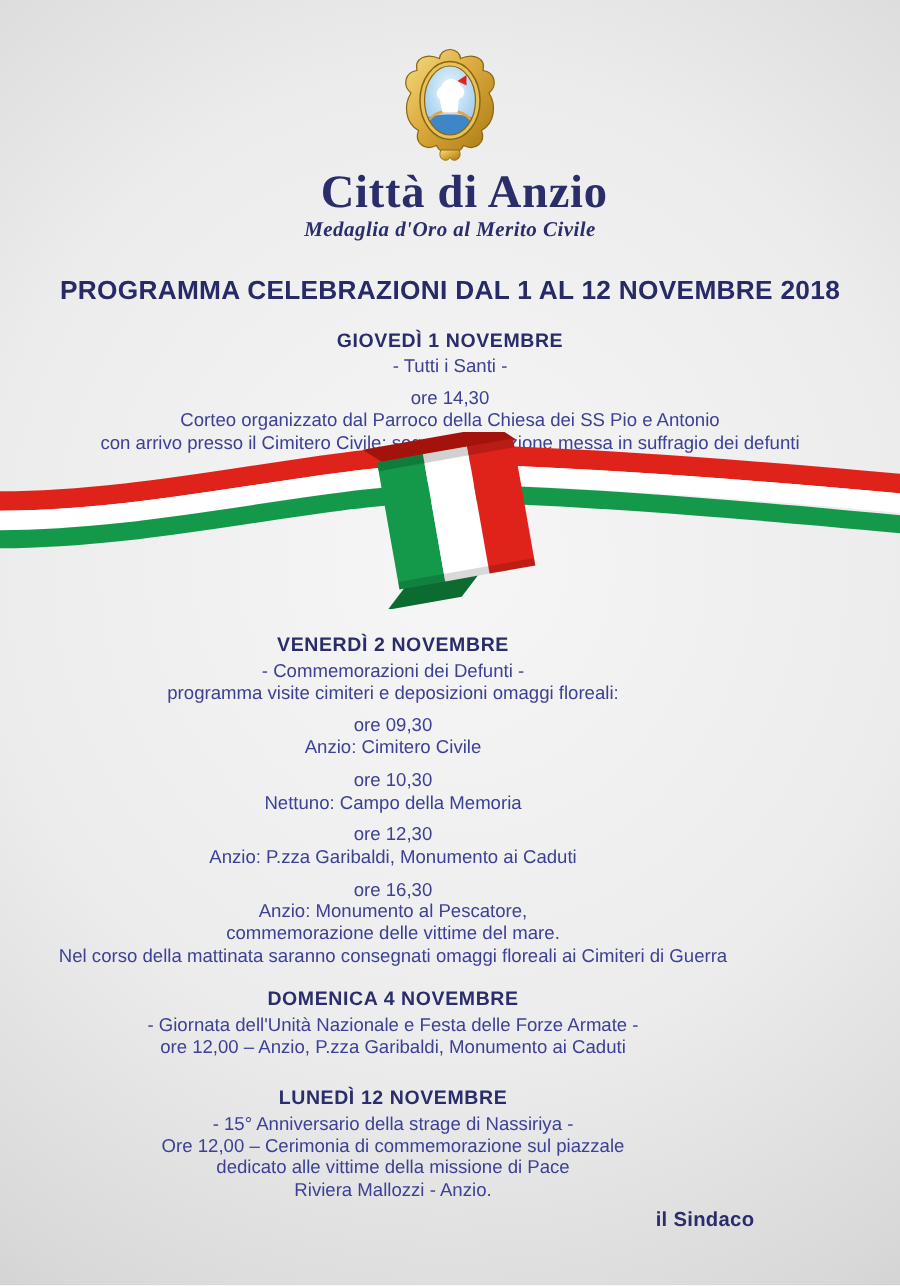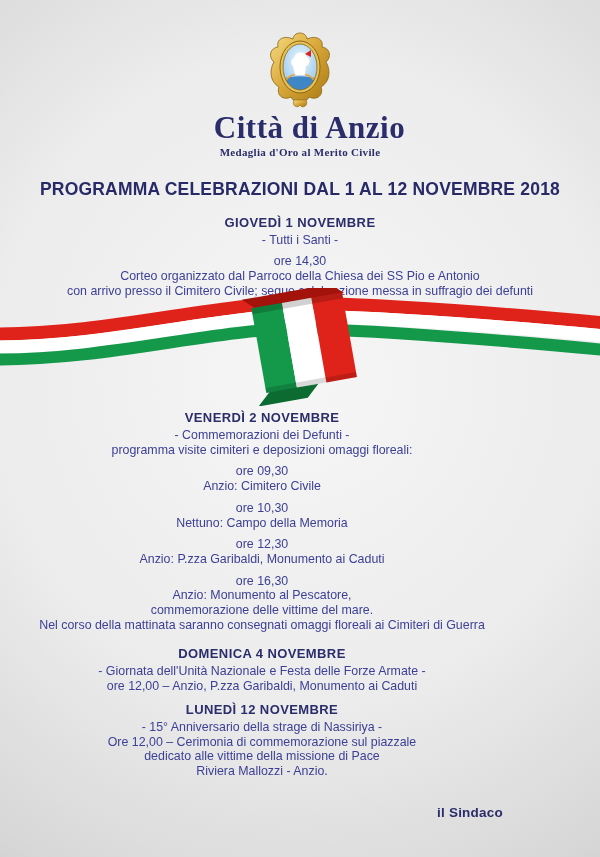--- a/index.html
+++ b/index.html
@@ -8,41 +8,41 @@
     position:relative;width:600px;height:857px;overflow:hidden;
     background:radial-gradient(ellipse 115% 85% at 50% 44%, #f6f6f6 0%, #ececec 45%, #d8d8d8 75%, #bcbcbc 100%);
   }
   .header{ text-align:center; }
   .crest{ display:block;margin:30px auto 0; }
   .city-name{
     margin:4px 0 0;font-family:"Liberation Serif",serif;font-weight:bold;
     font-size:31px;color:#2a2d6a;letter-spacing:.5px;line-height:1.05;padding-left:19px;
   }
   .motto{
-    margin:1px 0 0;font-family:"Liberation Serif",serif;font-weight:bold;
-    font-size:11px;color:#2a2d6a;letter-spacing:.3px;
+    margin:1px 0 0;font-family:"Liberation Serif",serif;font-style:italic;font-weight:bold;
+    font-size:14px;color:#2a2d6a;letter-spacing:.3px;
   }
   .program-title{
     margin:21px 0 0;text-align:center;font-weight:bold;font-size:17.5px;
     color:#272a66;letter-spacing:.2px;
   }
   .events{ text-align:center; }
   .event{ margin-top:14px;text-align:center; }
   .event-title{
     margin:0 0 3px;font-size:13px;font-weight:bold;color:#2a2d6a;letter-spacing:.4px;
   }
   .event-par{
     margin:7px 0 0;font-size:12.4px;line-height:14.7px;color:#3d4195;
   }
   .event-par:first-of-type{ margin-top:0; }
   [data-sections="sections_top"] .event{ margin-top:15px; }
   [data-sections="sections_bottom"] .event:first-child{ margin-top:0; }
-  [data-sections="sections_bottom"] .event:last-child{ margin-top:8px; }
+  [data-sections="sections_bottom"] .event:last-child{ margin-top:18px; }
   .ribbon-wrap{ position:absolute;left:0;top:288px;width:600px;height:118px;pointer-events:none; }
-  .bottom-events{ position:absolute;left:0;top:410px;width:524px; }
+  .bottom-events{ position:absolute;left:0;top:422px;width:524px; }
   .signature{
     position:absolute;top:791px;left:360px;width:220px;text-align:center;
     font-weight:bold;color:#2a2d6a;font-size:13.5px;line-height:17.5px;letter-spacing:.2px;margin-top:13px;
   }
 </style>
 </head>
 <body>
 
 <div class="poster">
 

